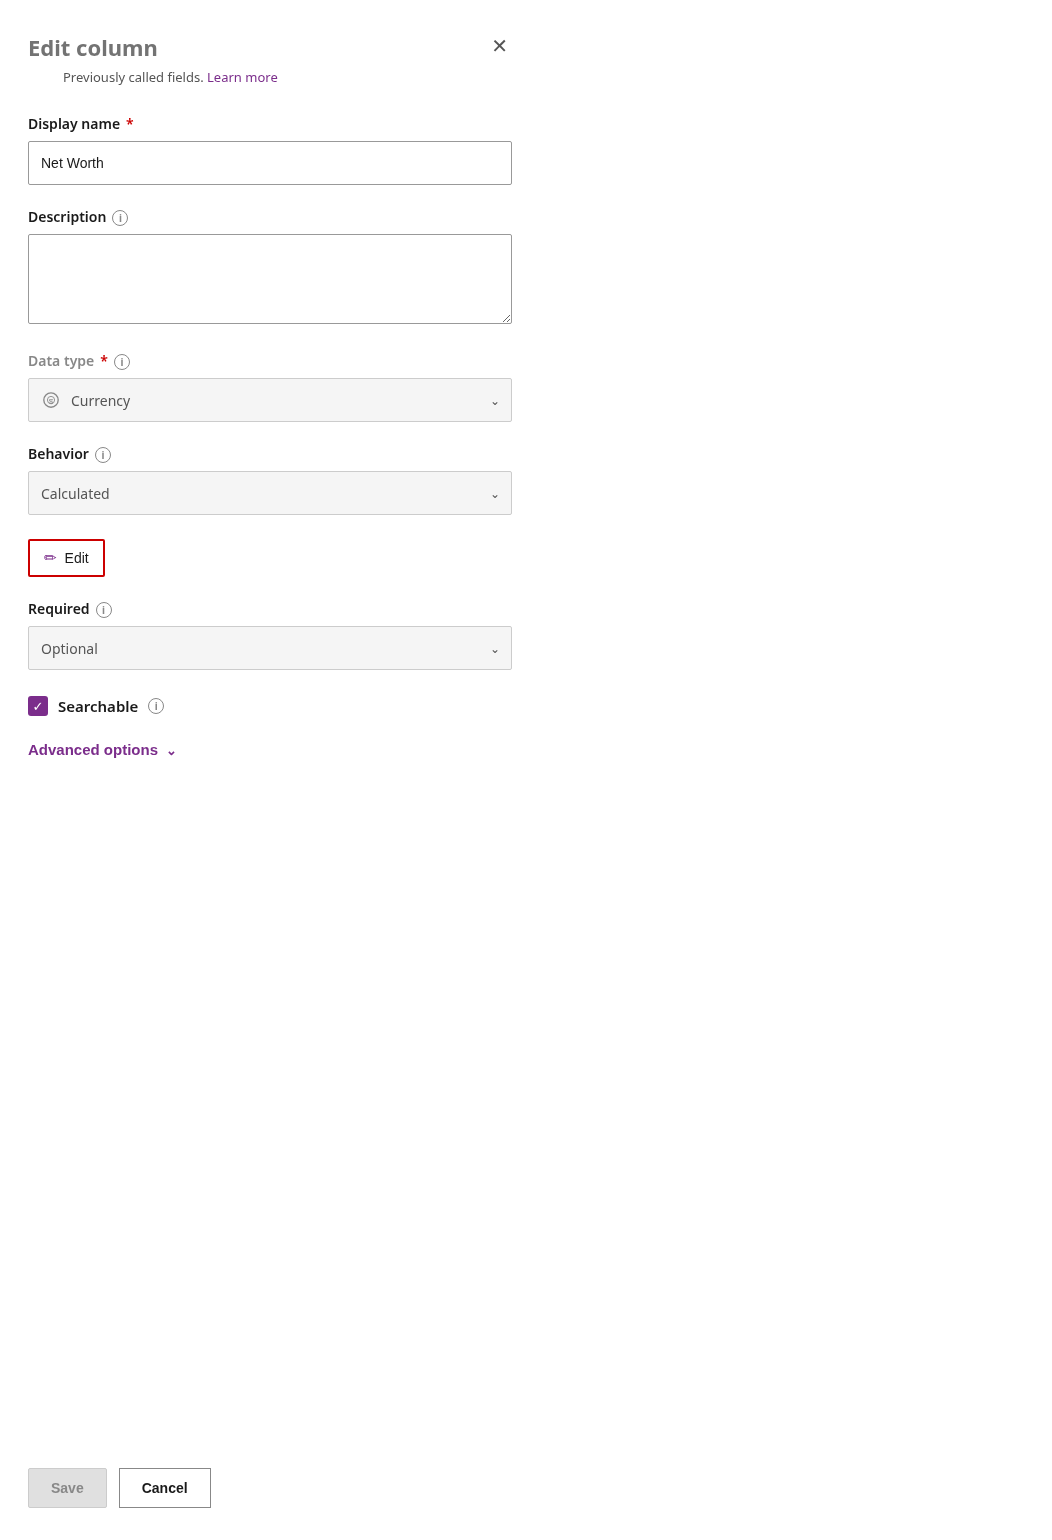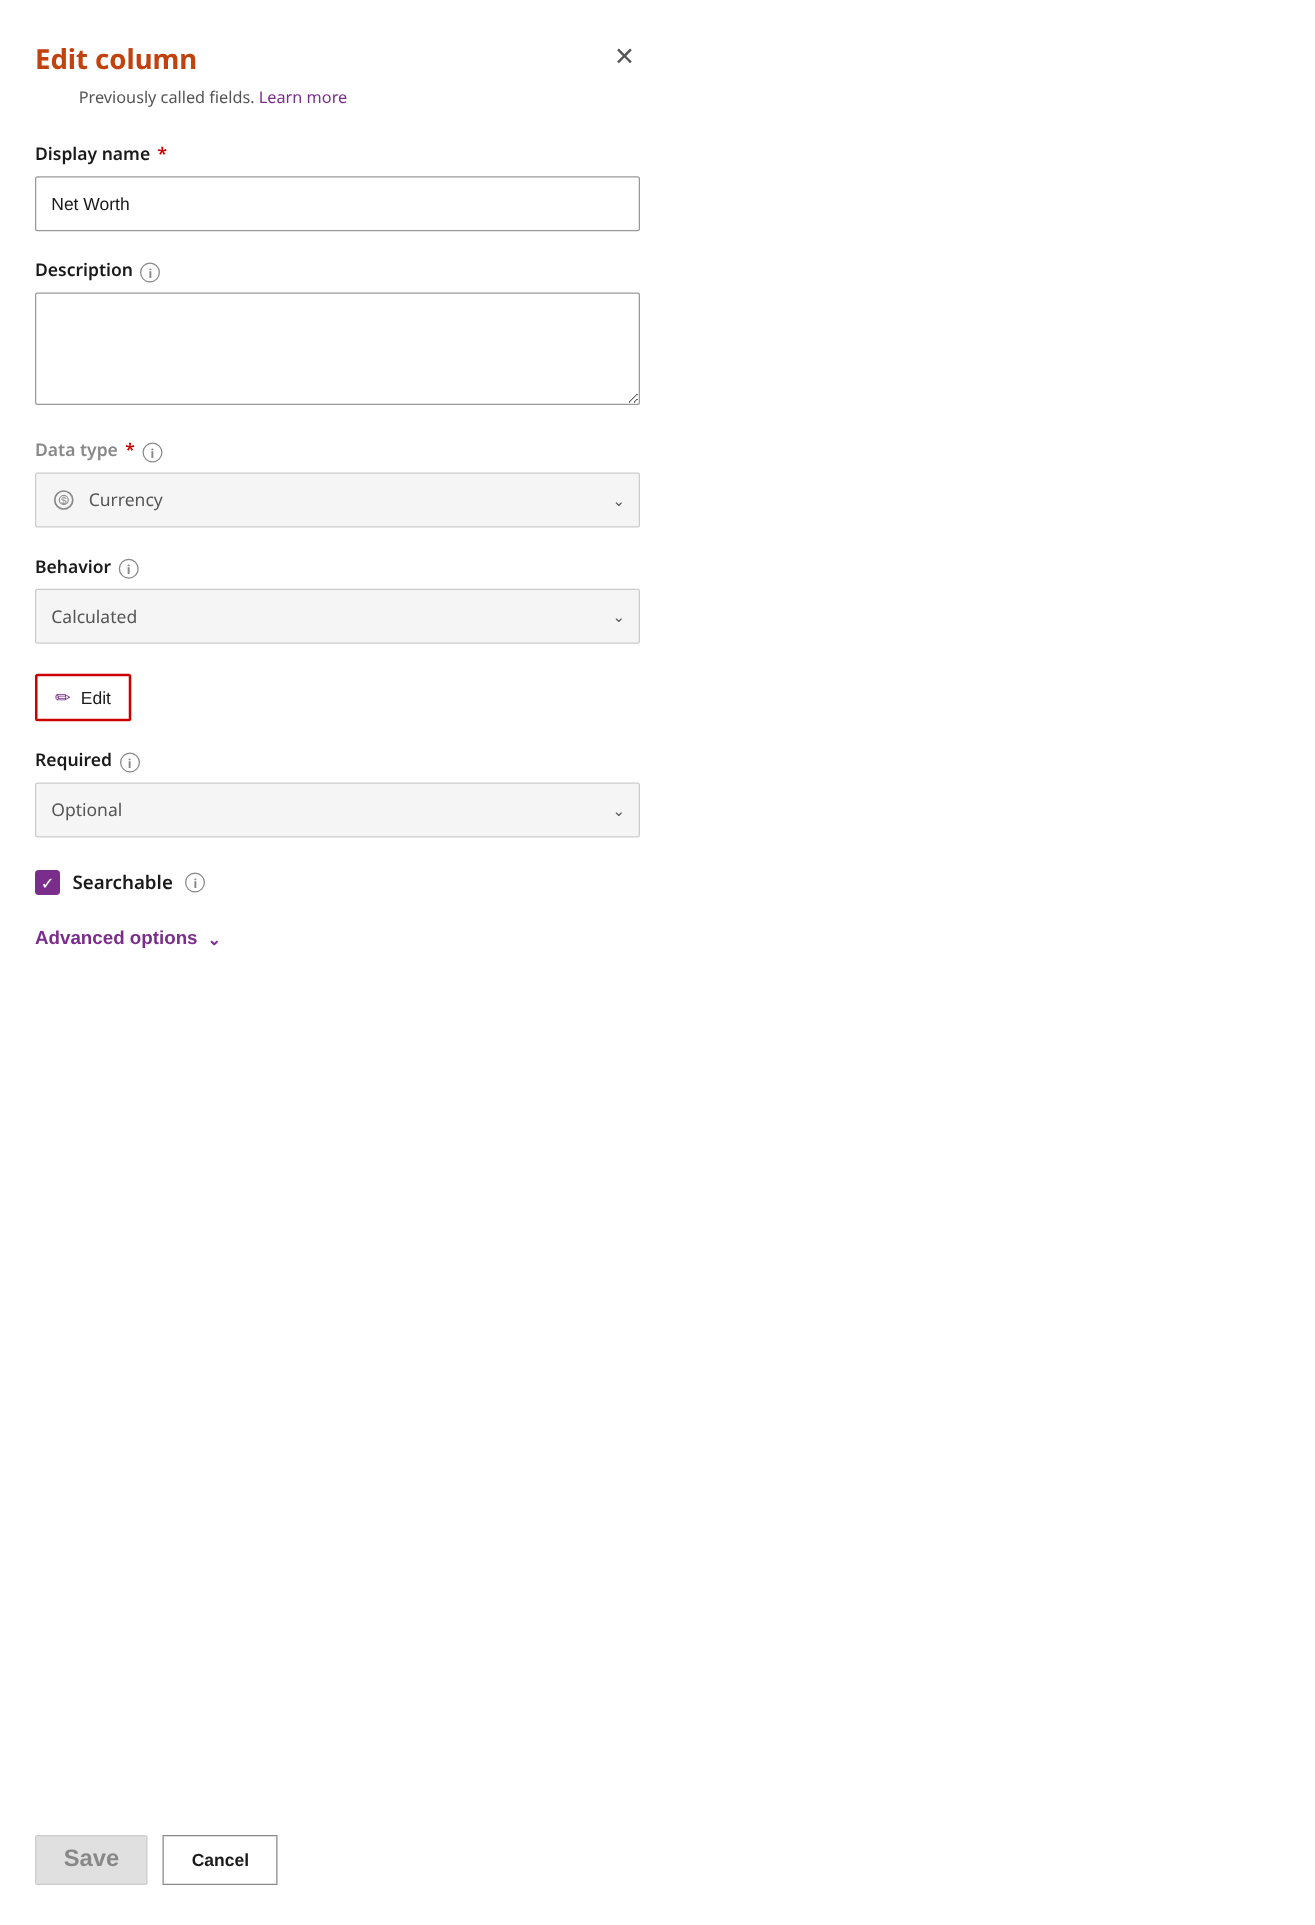--- a/index.html
+++ b/index.html
@@ -31,21 +31,21 @@
     .panel-header {
       display: flex;
       align-items: flex-start;
       justify-content: space-between;
       margin-bottom: 6px;
     }
 
     .panel-title {
       font-size: 22px;
       font-weight: 700;
-      color: #c2410c;
+      color: #737373;
     }
 
     .close-button {
       background: none;
       border: none;
       cursor: pointer;
       font-size: 20px;
       color: #555;
       padding: 4px;
       line-height: 1;
@@ -247,21 +247,21 @@
       gap: 12px;
     }
 
     .btn-save {
       height: 40px;
       padding: 0 22px;
       background: #e0e0e0;
       border: 1.5px solid #ccc;
       border-radius: 2px;
       color: #888;
-      font-size: 19px;
+      font-size: 14px;
       font-weight: 600;
       cursor: not-allowed;
     }
 
     .btn-cancel {
       height: 40px;
       padding: 0 22px;
       background: #fff;
       border: 1.5px solid #888;
       border-radius: 0;

